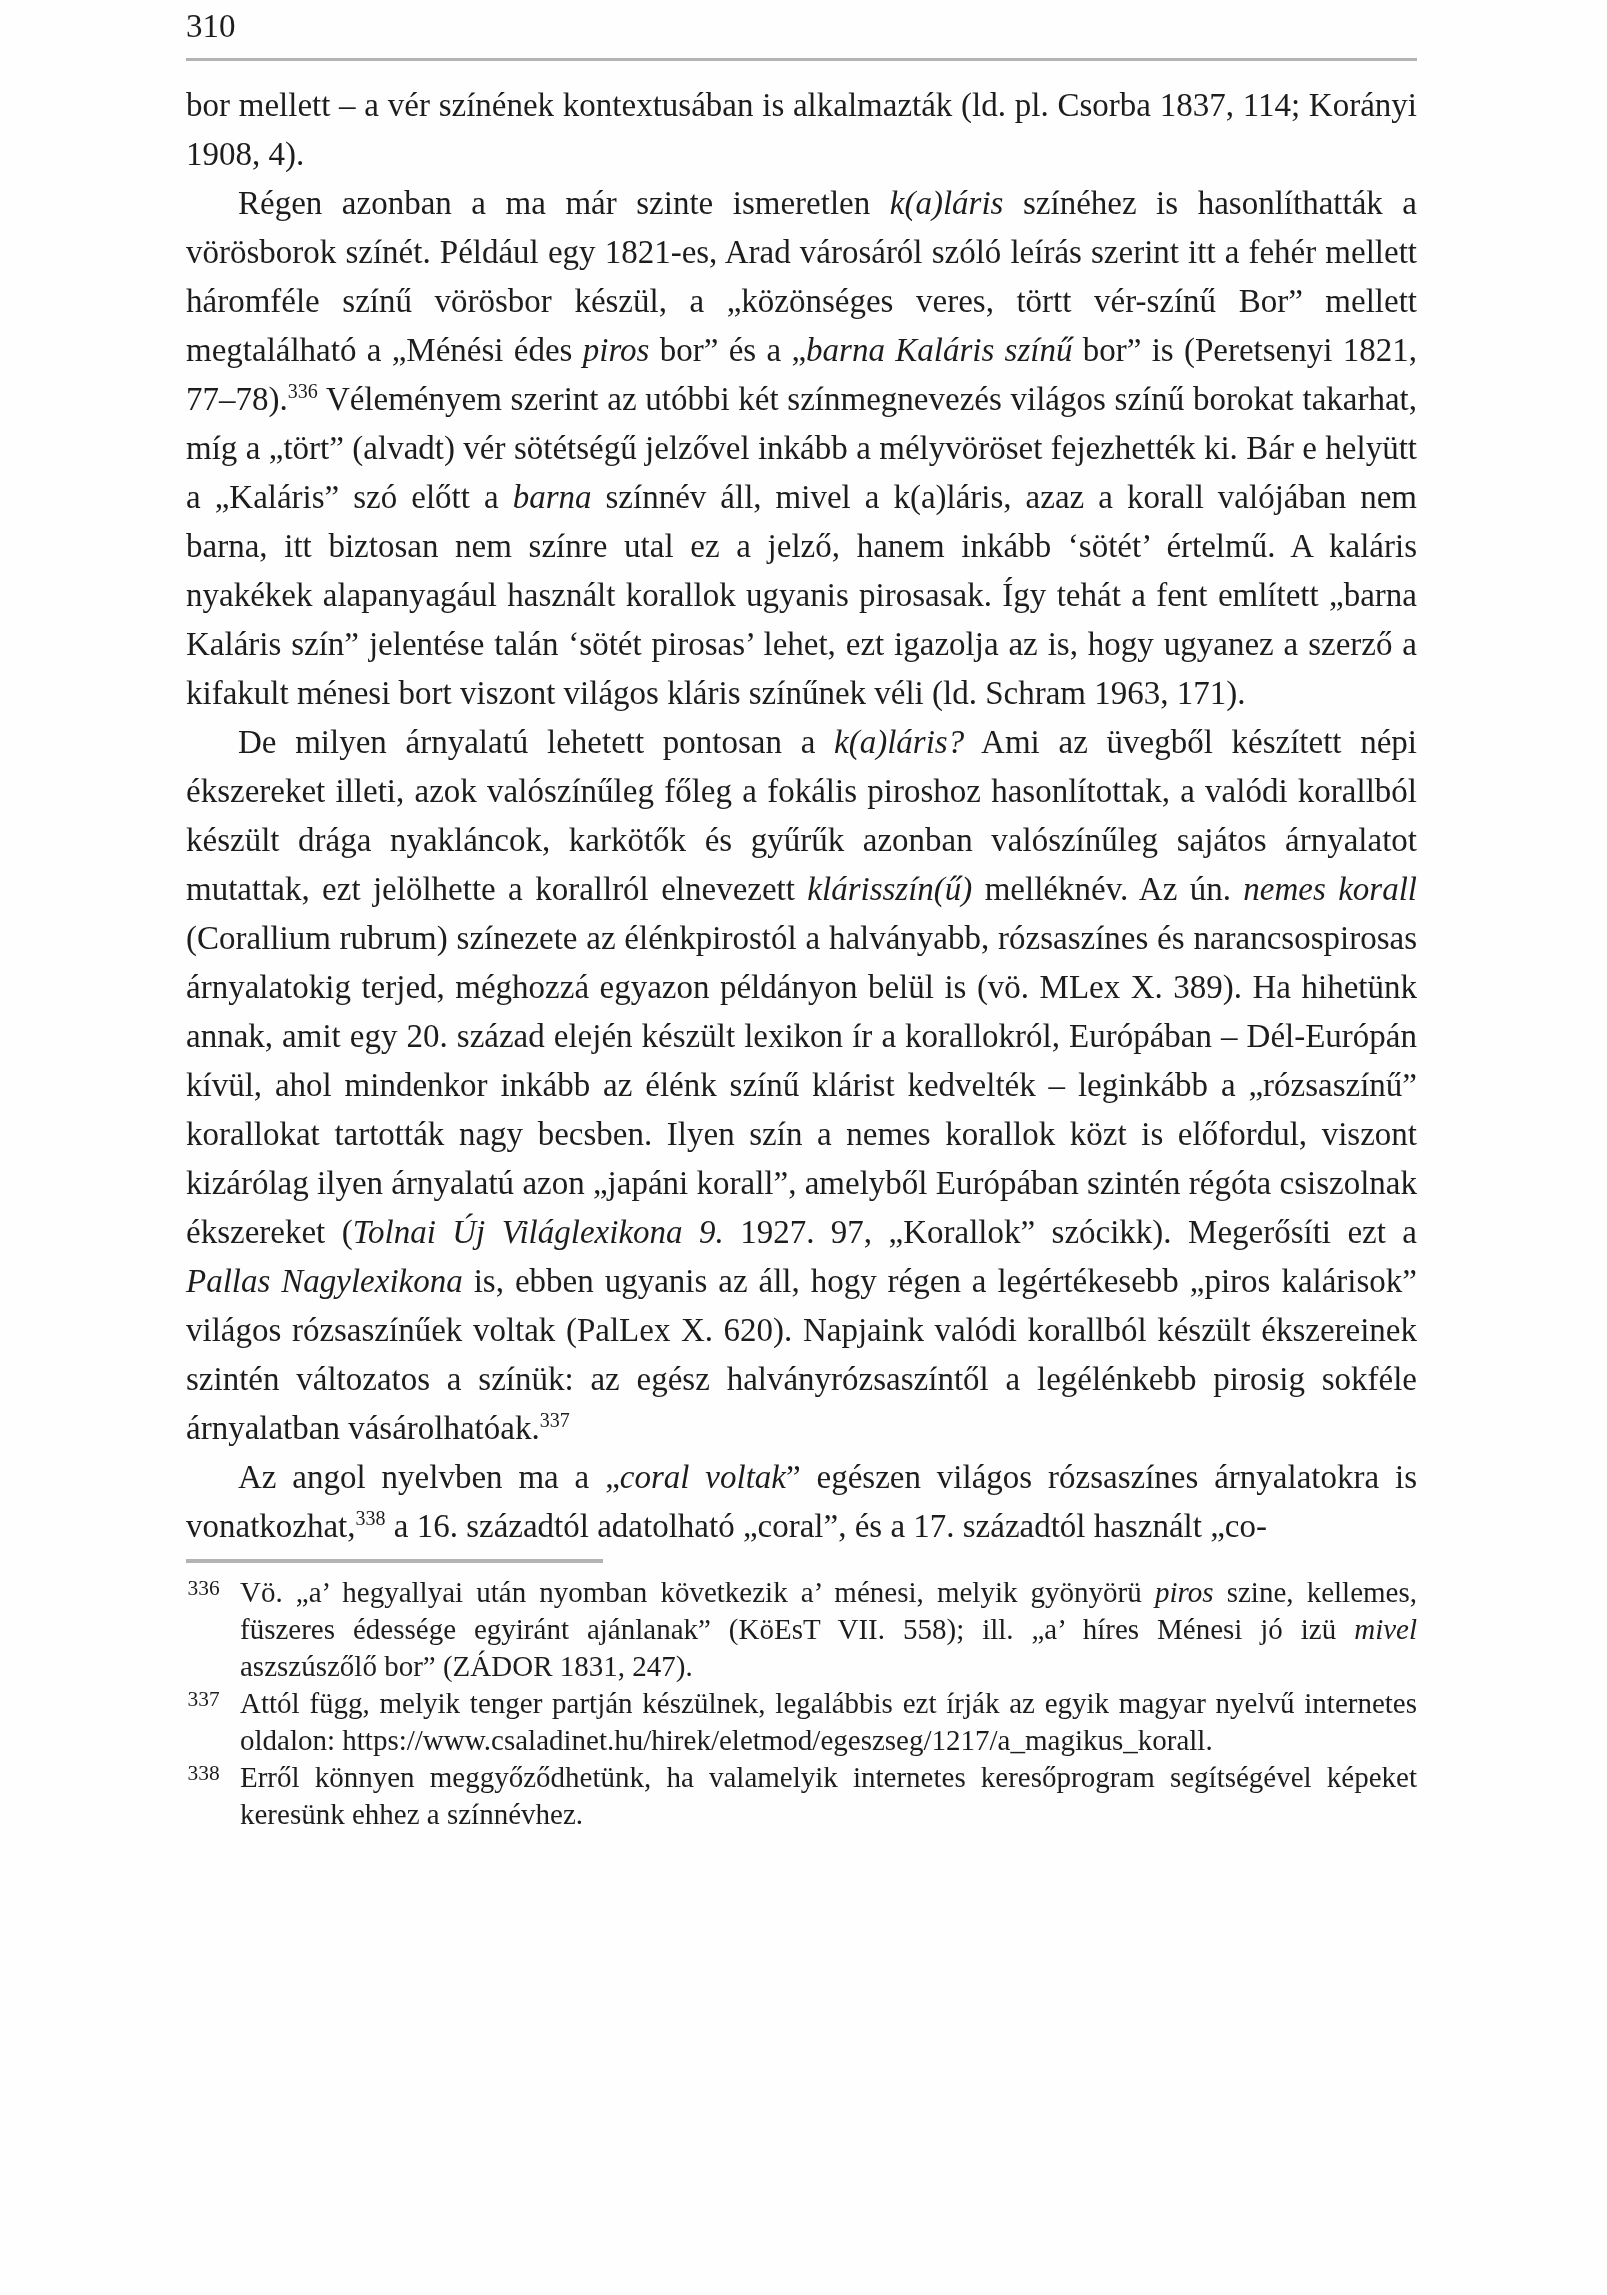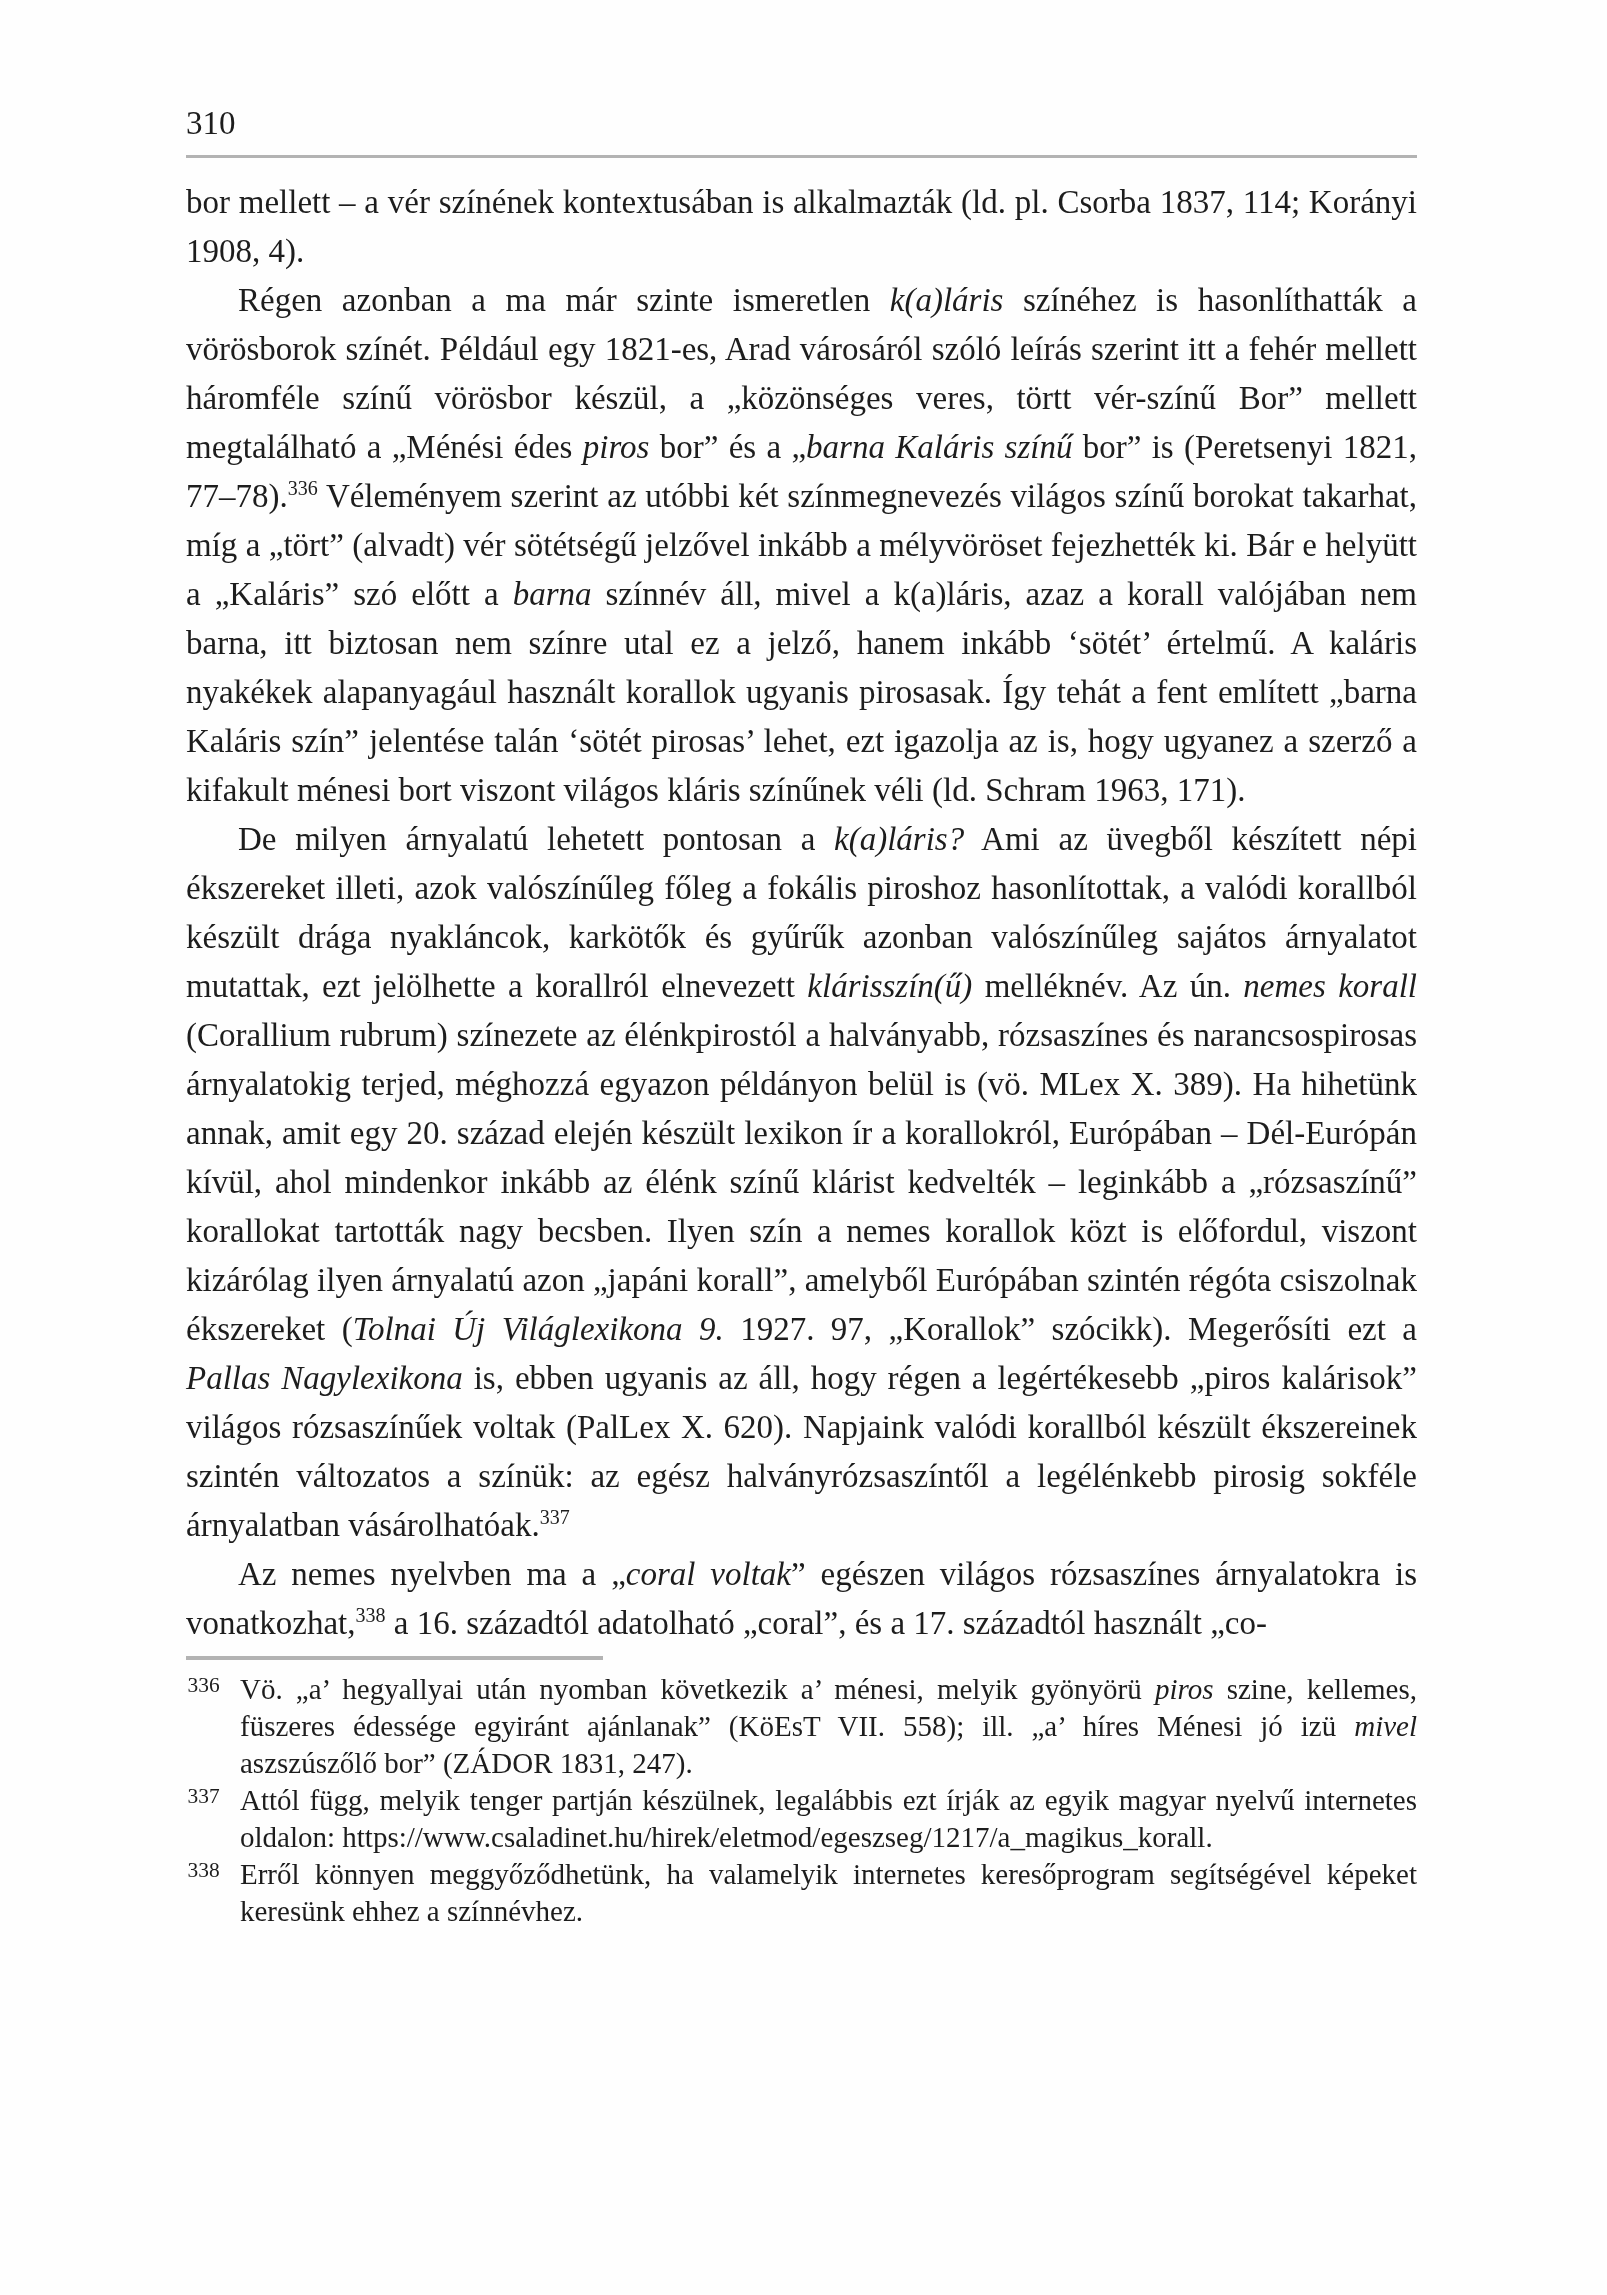--- a/index.html
+++ b/index.html
@@ -8,21 +8,20 @@
     width: 1608px;
     height: 2295px;
     background: #fefefe;
     overflow: hidden;
     font-family: "Liberation Serif", serif;
     color: #1d1d1d;
   }
   .content {
     margin-left: 186px;
     width: 1231px;
-    padding-top: 97px;
   }
   
   .pagehead { position: relative; height: 43px; }
   .page-num {
     position: absolute; left: 0; bottom: 0;
     font-size: 33px; line-height: 1;
   }
   .chapter-title {
     margin: 0;
     position: absolute; left: 0; right: 0; bottom: 0;
@@ -76,21 +75,21 @@
     <div class="pagehead">
       <span class="page-num">310</span>
     </div>
 
     <div class="rule header-rule"></div>
 
     <main class="bodytext" id="bodytext">
         <p><span>bor mellett – a vér színének kontextusában is alkalmazták (ld. pl. Csorba 1837, 114; Korányi 1908, 4).</span></p>
         <p class="indent"><span>Régen azonban a ma már szinte ismeretlen </span><span class="it">k(a)láris</span><span> színéhez is hasonlíthatták a vörösborok színét. Például egy 1821-es, Arad városáról szóló leírás szerint itt a fehér mellett háromféle színű vörösbor készül, a „közönséges veres, törtt vér-színű Bor” mellett megtalálható a „Ménési édes </span><span class="it">piros</span><span> bor” és a „</span><span class="it">barna Kaláris színű</span><span> bor” is (Peretsenyi 1821, 77–78).</span><sup class="ref">336</sup><span> Véleményem szerint az utóbbi két színmegnevezés világos színű borokat takarhat, míg a „tört” (alvadt) vér sötétségű jelzővel inkább a mélyvöröset fejezhették ki. Bár e helyütt a „Kaláris” szó előtt a </span><span class="it">barna</span><span> színnév áll, mivel a k(a)láris, azaz a korall valójában nem barna, itt biztosan nem színre utal ez a jelző, hanem inkább ‘sötét’ értelmű. A kaláris nyakékek alapanyagául használt korallok ugyanis pirosasak. Így tehát a fent említett „barna Kaláris szín” jelentése talán ‘sötét pirosas’ lehet, ezt igazolja az is, hogy ugyanez a szerző a kifakult ménesi bort viszont világos kláris színűnek véli (ld. Schram 1963, 171).</span></p>
         <p class="indent"><span>De milyen árnyalatú lehetett pontosan a </span><span class="it">k(a)láris?</span><span> Ami az üvegből készített népi ékszereket illeti, azok valószínűleg főleg a fokális piroshoz hasonlítottak, a valódi korallból készült drága nyakláncok, karkötők és gyűrűk azonban valószínűleg sajátos árnyalatot mutattak, ezt jelölhette a korallról elnevezett </span><span class="it">klárisszín(ű)</span><span> melléknév. Az ún. </span><span class="it">nemes korall</span><span> (Corallium rubrum) színezete az élénkpirostól a halványabb, rózsaszínes és narancsospirosas árnyalatokig terjed, méghozzá egyazon példányon belül is (vö. MLex X. 389). Ha hihetünk annak, amit egy 20. század elején készült lexikon ír a korallokról, Európában – Dél-Európán kívül, ahol mindenkor inkább az élénk színű klárist kedvelték – leginkább a „rózsaszínű” korallokat tartották nagy becsben. Ilyen szín a nemes korallok közt is előfordul, viszont kizárólag ilyen árnyalatú azon „japáni korall”, amelyből Európában szintén régóta csiszolnak ékszereket (</span><span class="it">Tolnai Új Világlexikona 9.</span><span> 1927. 97, „Korallok” szócikk). Megerősíti ezt a </span><span class="it">Pallas Nagylexikona</span><span> is, ebben ugyanis az áll, hogy régen a legértékesebb „piros kalárisok” világos rózsaszínűek voltak (PalLex X. 620). Napjaink valódi korallból készült ékszereinek szintén változatos a színük: az egész halványrózsaszíntől a legélénkebb pirosig sokféle árnyalatban vásárolhatóak.</span><sup class="ref">337</sup></p>
-        <p class="indent"><span>Az nemes nyelvben ma a „</span><span class="it">coral voltak</span><span>” egészen világos rózsaszínes árnyalatokra is vonatkozhat,</span><sup class="ref">338</sup><span> a 16. századtól adatolható „coral”, és a 17. századtól használt „co-</span></p>
+        <p class="indent"><span>Az angol nyelvben ma a „</span><span class="it">coral voltak</span><span>” egészen világos rózsaszínes árnyalatokra is vonatkozhat,</span><sup class="ref">338</sup><span> a 16. századtól adatolható „coral”, és a 17. századtól használt „co-</span></p>
       </main>
 
     <div class="rule footnote-rule"></div>
 
     <section class="footnotes" id="footnotes">
         <div class="footnote"><span class="fn-num">336</span><span>Vö. „a’ hegyallyai után nyomban következik a’ ménesi, melyik gyönyörü </span><span class="it">piros</span><span> szine, kellemes, füszeres édessége egyiránt ajánlanak” (KöEsT VII. 558); ill. „a’ híres Ménesi jó izü </span><span class="it">mivel</span><span> aszszúszőlő bor” (ZÁDOR 1831, 247).</span></div>
         <div class="footnote"><span class="fn-num">337</span><span>Attól függ, melyik tenger partján készülnek, legalábbis ezt írják az egyik magyar nyelvű internetes oldalon: </span><span>https://www.csaladinet.hu/hirek/eletmod/egeszseg/1217/a_magikus_korall</span><span>.</span></div>
         <div class="footnote"><span class="fn-num">338</span><span>Erről könnyen meggyőződhetünk, ha valamelyik internetes keresőprogram segítségével képeket keresünk ehhez a színnévhez.</span></div>
       </section>
 

